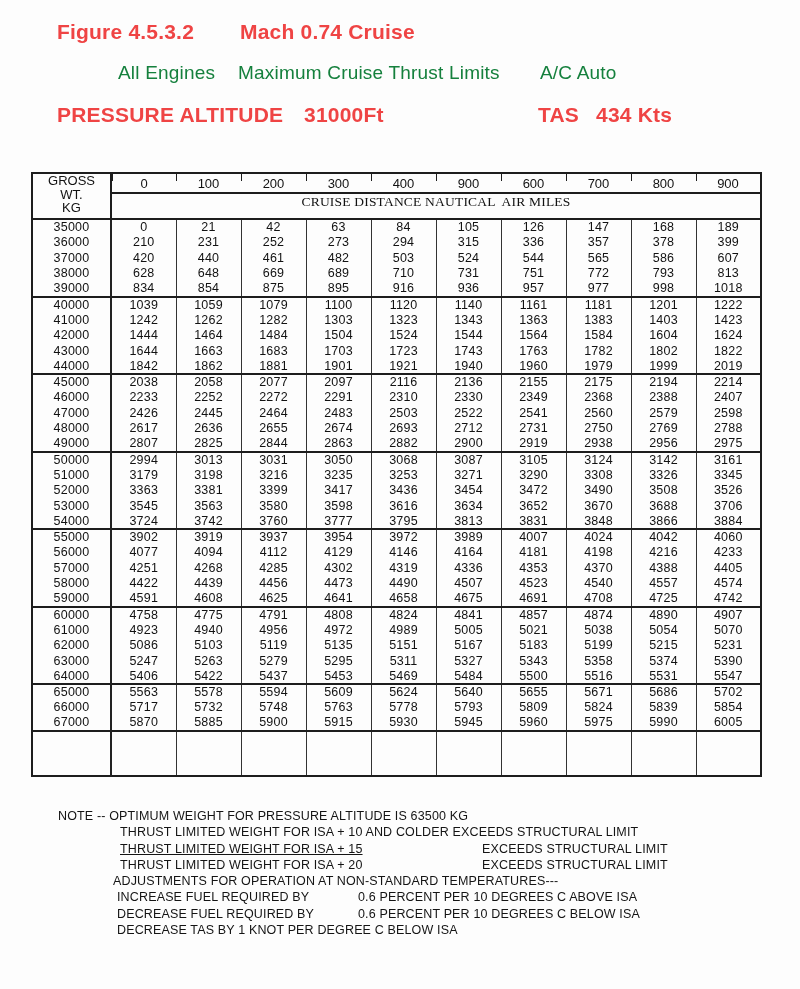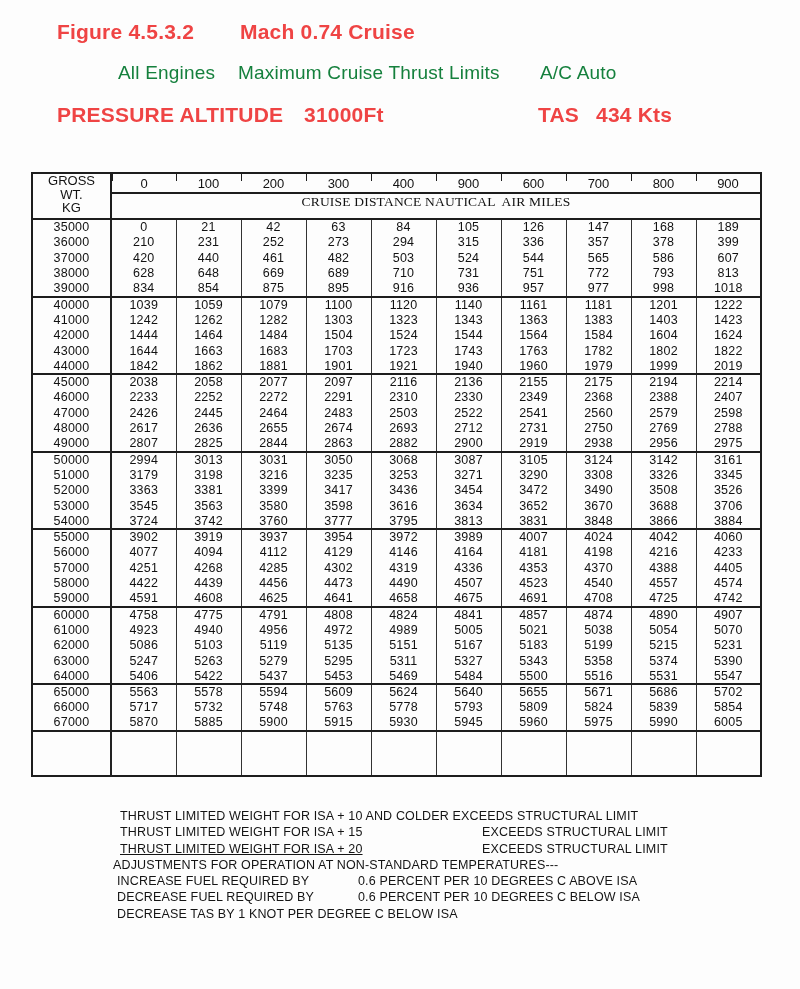--- a/index.html
+++ b/index.html
@@ -569,20 +569,21 @@
         <td class="val-cell"></td>
         <td class="val-cell"></td>
         <td class="val-cell"></td>
         <td class="val-cell"></td>
         <td class="val-cell"></td>
       </tr>
     </tbody>
   </table>
 
 <div id="notes">
+    <div class="note-line" style="padding-left: 0px;"><span>NOTE -- OPTIMUM WEIGHT FOR PRESSURE ALTITUDE IS 63500 KG</span></div>
     <div class="note-line" style="padding-left: 62px;"><span>THRUST LIMITED WEIGHT FOR ISA + 10 AND COLDER EXCEEDS STRUCTURAL LIMIT</span></div>
-    <div class="note-line" style="padding-left: 62px;"><span style="min-width: 362px;">THRUST LIMITED WEIGHT FOR ISA + 15</span><span>EXCEEDS STRUCTURAL LIMIT</span></div>
-    <div class="note-line" style="padding-left: 62px;"><span style="min-width: 362px; text-decoration: underline;">THRUST LIMITED WEIGHT FOR ISA + 20</span><span>EXCEEDS STRUCTURAL LIMIT</span></div>
+    <div class="note-line" style="padding-left: 62px;"><span style="min-width: 362px; text-decoration: underline;">THRUST LIMITED WEIGHT FOR ISA + 15</span><span>EXCEEDS STRUCTURAL LIMIT</span></div>
+    <div class="note-line" style="padding-left: 62px;"><span style="min-width: 362px;">THRUST LIMITED WEIGHT FOR ISA + 20</span><span>EXCEEDS STRUCTURAL LIMIT</span></div>
     <div class="note-line" style="padding-left: 55px;"><span>ADJUSTMENTS FOR OPERATION AT NON-STANDARD TEMPERATURES---</span></div>
     <div class="note-line" style="padding-left: 59px;"><span style="min-width: 241px;">INCREASE FUEL REQUIRED BY</span><span>0.6 PERCENT PER 10 DEGREES C ABOVE ISA</span></div>
     <div class="note-line" style="padding-left: 59px;"><span style="min-width: 241px;">DECREASE FUEL REQUIRED BY</span><span>0.6 PERCENT PER 10 DEGREES C BELOW ISA</span></div>
     <div class="note-line" style="padding-left: 59px;"><span>DECREASE TAS BY 1 KNOT PER DEGREE C BELOW ISA</span></div>
   </div>
 
 </body></html>

